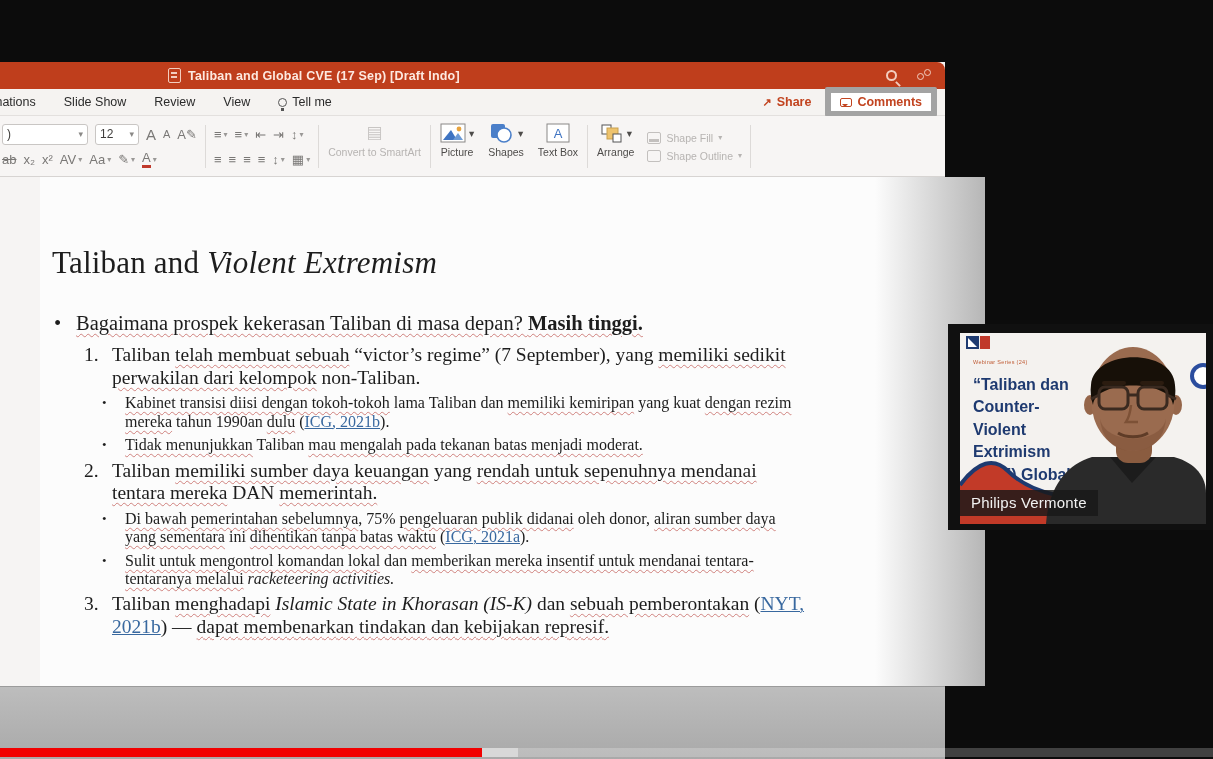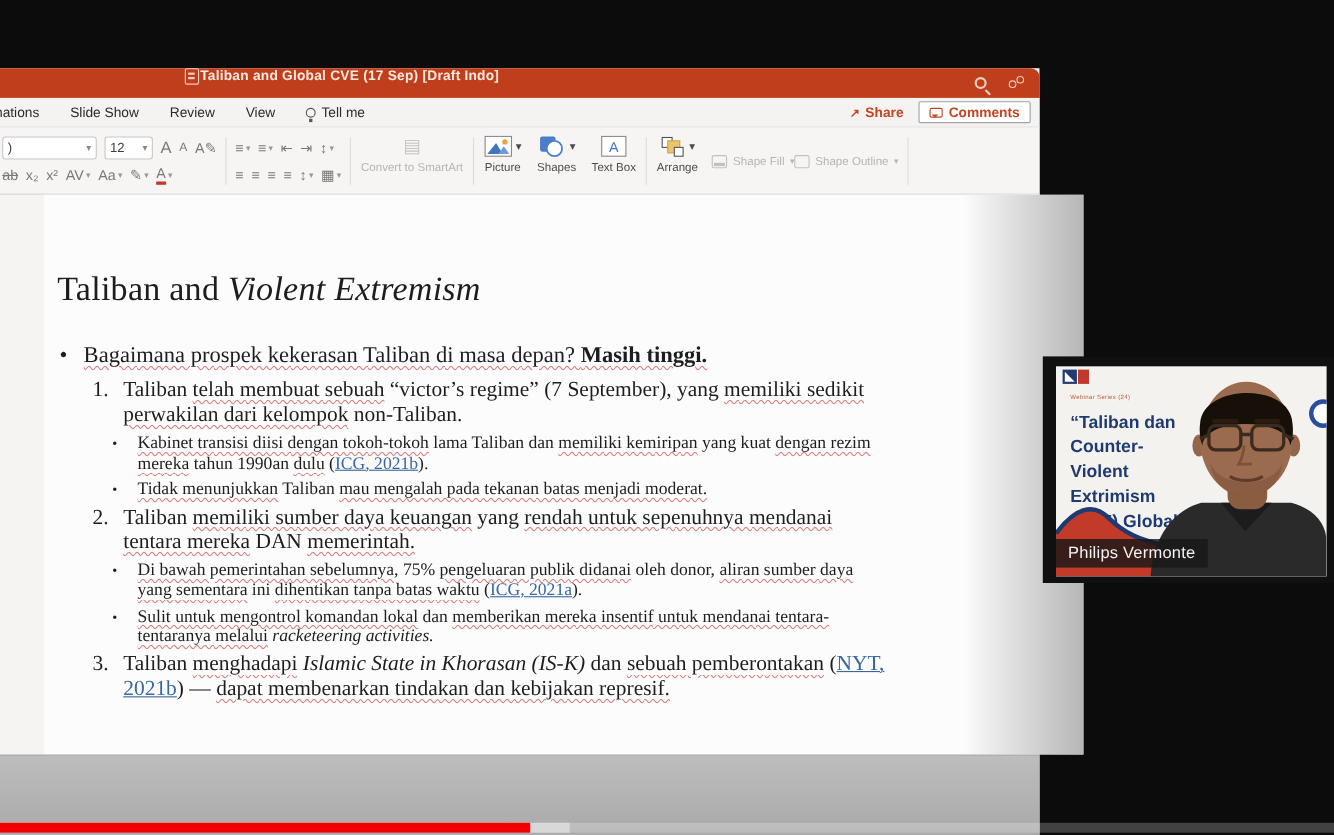--- a/index.html
+++ b/index.html
@@ -6,41 +6,41 @@
   html,body { width:1213px; height:759px; overflow:hidden; background:#0c0c0c; }
   body { font-family:"Liberation Sans", sans-serif; position:relative; }
 
   .screen { position:absolute; inset:0; background:#0c0c0c; }
 
   
   .ppt { position:absolute; left:0; top:62px; width:945px; height:697px; background:#f6f4f3; }
 
   .titlebar { position:absolute; left:0; top:0; width:100%; height:27px; background:#bf3e1c;
               border-top-right-radius:8px; display:flex; align-items:center; }
-  .tb-title-wrap { position:absolute; left:168px; top:0; height:27px; display:flex; align-items:flex-start; gap:1px; }
+  .tb-title-wrap { position:absolute; left:168px; top:0; height:27px; display:flex; align-items:center; gap:7px; }
   .doc-icon { width:13px; height:15px; background:#bf3e1c; border:1.5px solid #f3cdbf; border-radius:2px; position:relative; }
   .doc-icon::after { content:""; position:absolute; left:2px; top:3px; width:6px; height:2px; background:#f3cdbf; box-shadow:0 4px 0 #f3cdbf; }
   .tb-title { color:#fde9e0; font-size:12.5px; font-weight:bold; letter-spacing:.2px; }
   .tb-right { position:absolute; right:12px; top:0; height:27px; display:flex; align-items:center; gap:20px; }
   .magnifier { width:11px; height:11px; border:2px solid #f3cdbf; border-radius:50%; position:relative; }
   .magnifier::after { content:""; position:absolute; width:2px; height:6px; background:#f3cdbf; left:9px; top:9px; transform:rotate(-45deg); }
   .people-ic { position:relative; width:16px; height:14px; }
   .people-ic i { position:absolute; width:7px; height:7px; border:1.5px solid #f3cdbf; border-radius:50%; }
   .people-ic i:nth-child(1){ left:0; top:4px; }
   .people-ic i:nth-child(2){ left:7px; top:0; }
 
   .menubar { position:absolute; left:0; top:27px; width:100%; height:27px; background:#f5f3f1;
              border-bottom:1px solid #e3e0de; display:flex; align-items:center; font-size:12.5px; color:#2b2b2b; }
   .menu-tabs { display:flex; align-items:center; gap:28px; margin-left:-8px; }
   .menu-tab { cursor:default; white-space:nowrap; display:flex; align-items:center; gap:5px; }
   .bulb { width:9px; height:9px; border:1.5px solid #555; border-radius:50%; position:relative; }
   .bulb::after { content:""; position:absolute; left:2px; top:9px; width:3px; height:3px; background:#555; }
   .menu-right { position:absolute; right:8px; display:flex; align-items:center; gap:14px; }
   .mr-btn { color:#c24420; font-size:12.5px; font-weight:bold; display:flex; align-items:center; gap:5px; }
-  .mr-btn.boxed { background:#fff; border:1px solid #a3a3a3; padding:2px 9px; border-radius:2px; }
+  .mr-btn.boxed { background:#fff; border:6px solid #a3a3a3; padding:2px 9px; border-radius:2px; }
   .share-ic { font-size:11px; color:#c24420; }
   .bubble-ic { width:12px; height:9px; border:1.5px solid #c24420; border-radius:2px; position:relative; }
   .bubble-ic::after { content:""; position:absolute; left:1px; bottom:-4px; border:3px solid transparent; border-top-color:#c24420; }
 
   
   .ribbon { position:absolute; left:0; top:54px; width:100%; height:61px; background:#f7f5f4;
             border-bottom:1px solid #d7d4d2; display:flex; align-items:stretch; padding:5px 4px 4px 2px; color:#6d6b69; }
   .rgroup { display:flex; flex-direction:column; justify-content:space-between; padding:1px 6px; }
   .rrow { display:flex; align-items:center; gap:7px; height:24px; }
   .rsep { width:1px; background:#dddad8; margin:4px 2px; }
@@ -50,21 +50,21 @@
   .ibtn { font-size:13px; color:#7a7876; display:flex; align-items:center; gap:2px; white-space:nowrap; }
   .ibtn .chev { font-size:8px; color:#9a9896; }
   .ibtn.big-a { font-size:15px; } .ibtn.small-a { font-size:11px; }
   .fontcolor { position:relative; font-size:13px; }
   .fontcolor u { text-decoration:none; border-bottom:3px solid #c0392b; padding-bottom:0px; }
   .strike-ab { text-decoration:line-through; }
   .bigbtn { display:flex; flex-direction:column; align-items:center; justify-content:flex-start; gap:3px;
             padding:2px 7px; font-size:10.5px; color:#4e4c4a; text-align:center; line-height:1.15; min-width:46px; }
   .bigbtn .chevrow { display:flex; align-items:center; gap:3px; }
   .bigbtn.disabled { color:#b7b4b2; }
-  .stackcol { display:flex; flex-direction:row; justify-content:center; padding:0 6px; }
+  .stackcol { display:flex; flex-direction:column; justify-content:center; gap:6px; padding:0 6px; }
   .stackbtn { display:flex; align-items:center; gap:5px; font-size:10.5px; color:#b7b4b2; }
   .stackbtn .chev { font-size:8px; }
   .sicon { width:14px; height:12px; border:1px solid #c3c0be; border-radius:2px; position:relative; }
   .sicon.fill::after { content:""; position:absolute; left:1px; right:1px; bottom:1px; height:3px; background:#c3c0be; }
 
   
   .canvas { position:absolute; left:0; top:115px; width:100%; height:509px; background:#fcfcfc; overflow:hidden;margin-left:40px; }
   .canvas .rshade { position:absolute; right:0; top:0; width:110px; height:100%;
                     background:linear-gradient(to right, rgba(175,175,175,0), rgba(170,170,170,.85)); }
   .slide-title { position:absolute; left:12px; top:68px; font-family:"Liberation Serif", serif;

